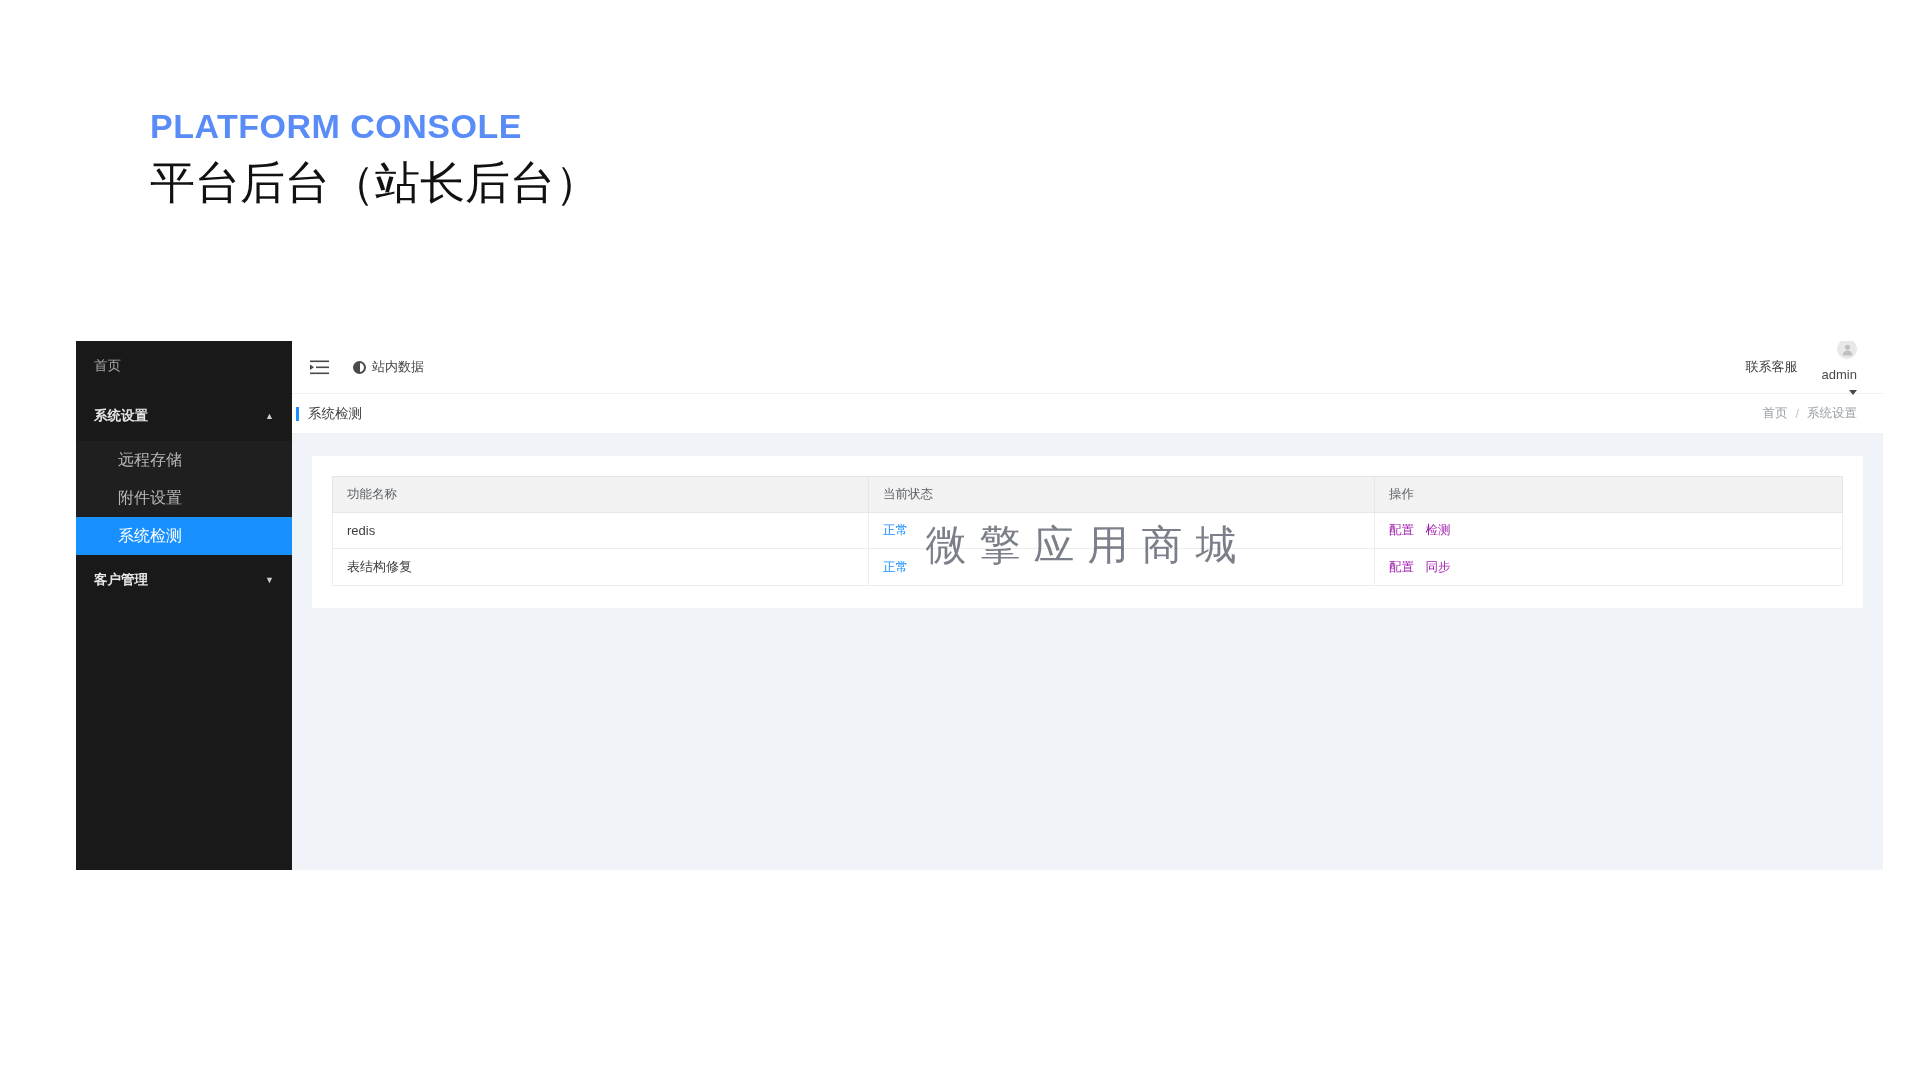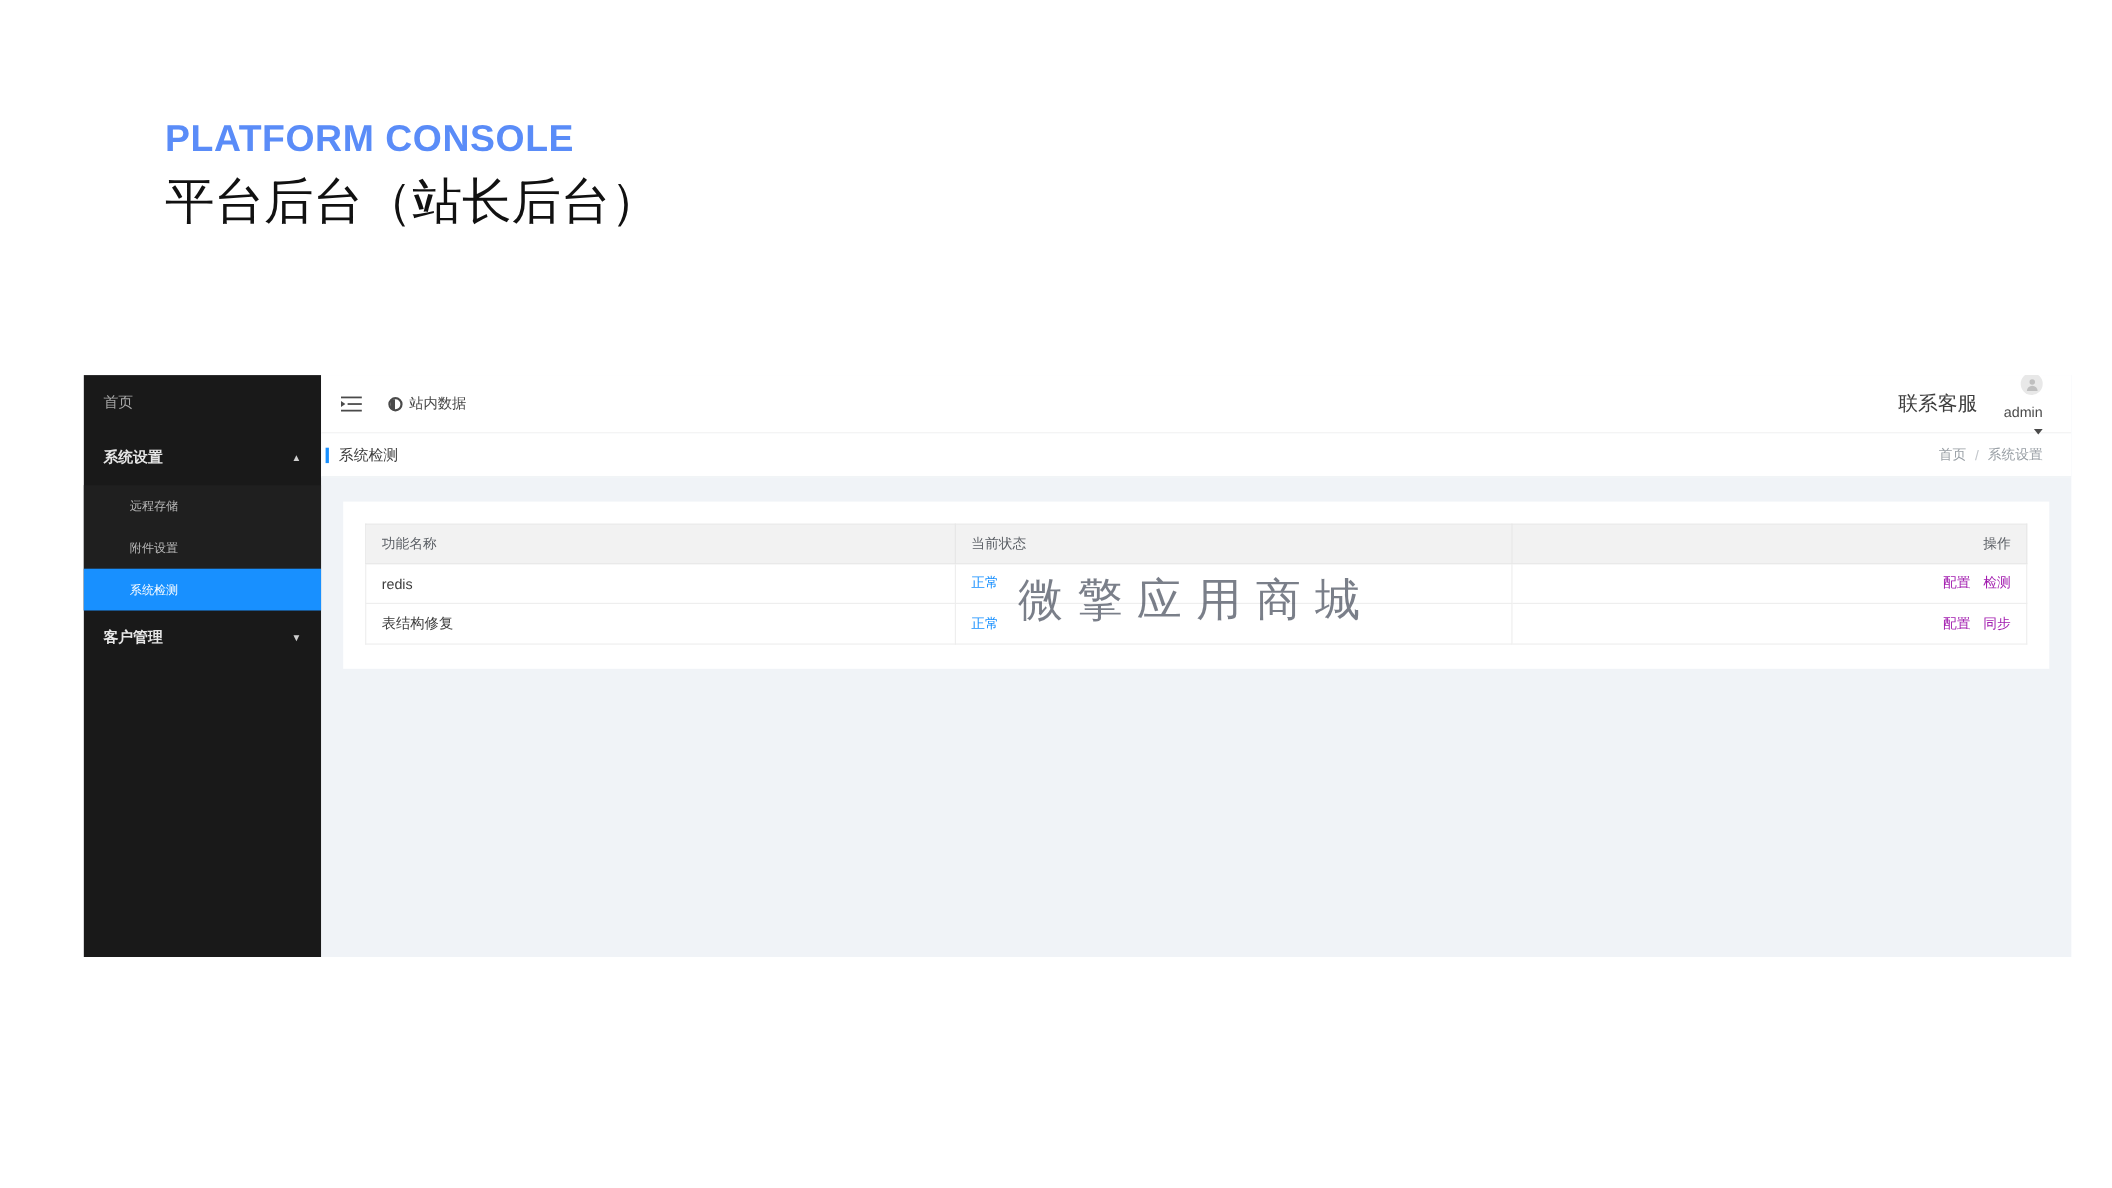--- a/index.html
+++ b/index.html
@@ -42,21 +42,21 @@
     padding: 0 18px; color: #a6a6a6; font-size: 13.5px; cursor: pointer;
     position: relative;
   }
   .nav-item.group { color: #e6e6e6; font-weight: bold; }
   .nav-item .chev {
     margin-left: auto; font-size: 9px; color: #cfcfcf; line-height: 1;
   }
   .sub-wrap { background: #1f1f1f; }
   .sub-item {
     height: 38px; display: flex; align-items: center;
-    padding-left: 42px; color: #b7b7b7; font-size: 11px; cursor: pointer;
+    padding-left: 42px; color: #b7b7b7; font-size: 16px; cursor: pointer;
   }
   .sub-item.active { background: #1890ff; color: #ffffff; }
 
   
   .main {
     position: absolute; left: 216px; top: 0; right: 0; height: 100%;
     background: #f0f3f7;
   }
   .topbar {
     height: 53px; background: #ffffff; display: flex; align-items: center;
@@ -65,21 +65,21 @@
   .collapse-icon { width: 19px; height: 15px; display: block; cursor: pointer; }
   .site-data {
     display: flex; align-items: center; gap: 6px; margin-left: 24px;
     color: #454545; font-size: 13px; cursor: pointer;
   }
   .half-circle {
     width: 13px; height: 13px; border-radius: 50%;
     border: 2px solid #4a4a4a; background: linear-gradient(90deg,#4a4a4a 50%, #ffffff 50%);
   }
   .topbar-right { margin-left: auto; display: flex; align-items: center; gap: 24px; }
-  .support-link { color: #3d3d3d; font-size: 18px; cursor: pointer; }
+  .support-link { color: #3d3d3d; font-size: 13px; cursor: pointer; }
   .user-box { display: flex; align-items: flex-end; gap: 8px; cursor: pointer; flex-direction: column; }
   .avatar {
     width: 20px; height: 20px; border-radius: 50%; background: #e8e8e8;
     display: flex; align-items: center; justify-content: center;
   }
   .user-name { color: #4a4a4a; font-size: 13px; }
   .caret-down {
     width: 0; height: 0; border-left: 4.5px solid transparent;
     border-right: 4.5px solid transparent; border-top: 5.5px solid #4a4a4a;
   }
@@ -105,21 +105,21 @@
   .card {
     background: #ffffff; padding: 20px 20px 22px 20px;
     border-radius: 0; position: relative;
   }
   table.data-table { width: 100%; border-collapse: collapse; table-layout: fixed; }
   table.data-table th {
     background: #f2f2f2; border: 1px solid #e6e6e6;
     font-size: 12.5px; font-weight: normal; color: #5c6066;
     padding: 9px 14px; text-align: left; height: 34px;
   }
-  table.data-table th.center, table.data-table td.center { text-align: right; }
+  table.data-table th.center, table.data-table td.center { text-align: left; }
   table.data-table td {
     border: 1px solid #ededed; border-top: none;
     font-size: 13px; color: #3d3d3d; padding: 9px 14px; height: 36px;
     background: #ffffff;
   }
   .status-ok { color: #1890ff; font-size: 12.5px; }
   .act { color: #a21caf; font-size: 12.5px; cursor: pointer; }
   .act + .act { margin-left: 8px; }
 
   .watermark {

